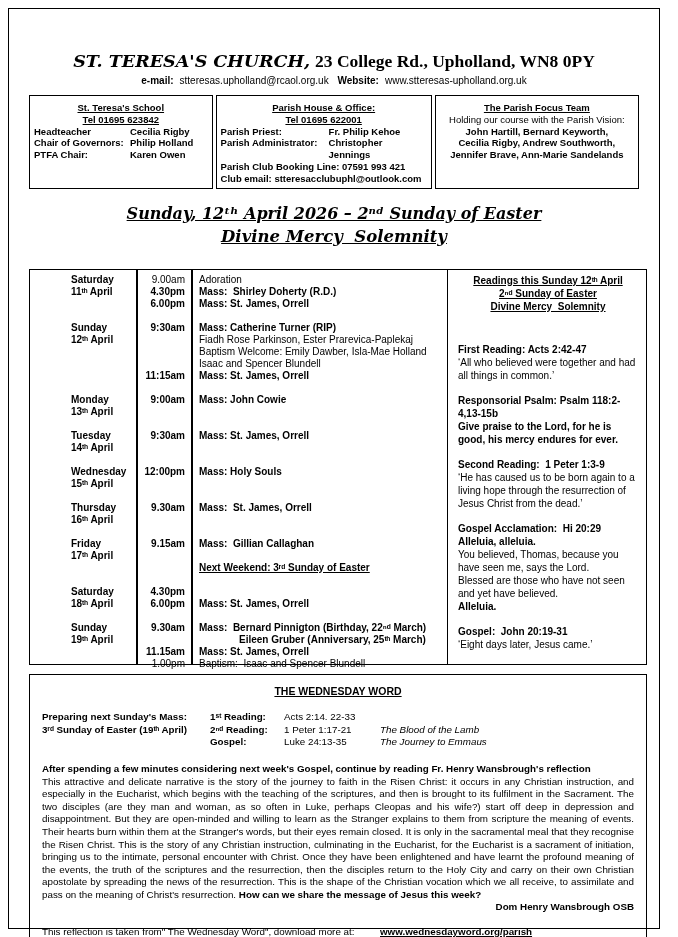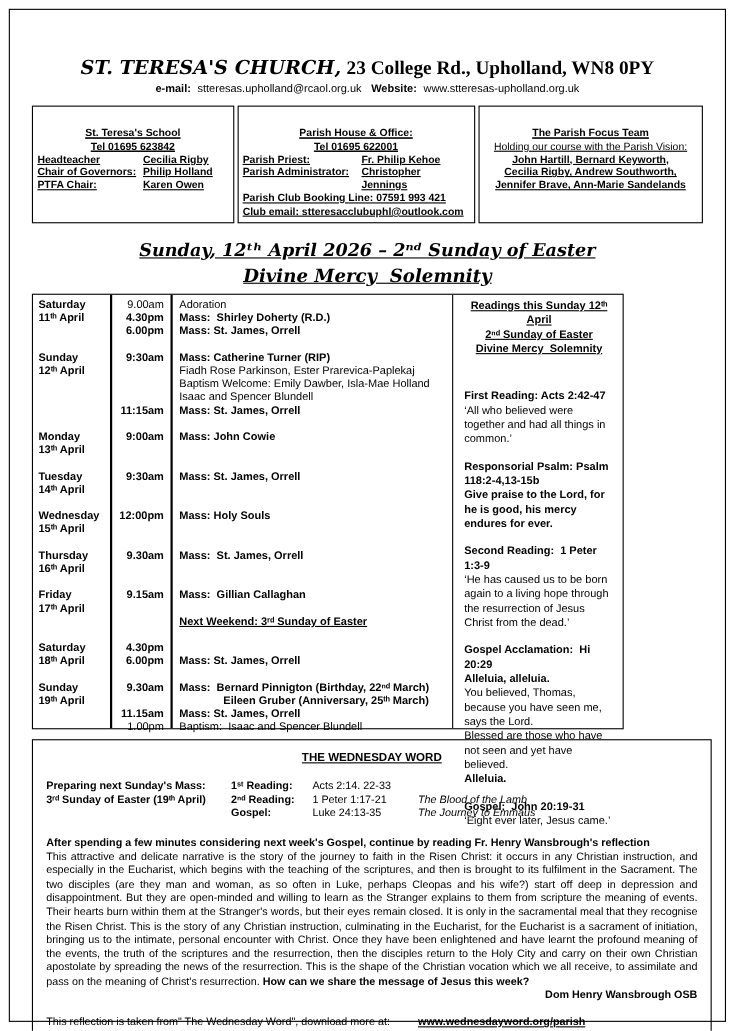--- a/index.html
+++ b/index.html
@@ -12,37 +12,37 @@
   
   .church-title{text-align:center;font-size:17.5px;line-height:20px;margin-top:14px;}
   .script{font-family:"DejaVu Serif","Liberation Serif",serif;font-style:italic;font-weight:bold;}
   .addr{font-family:"Liberation Serif","DejaVu Serif",serif;font-weight:bold;}
   .contact-line{text-align:center;font-size:10px;margin-top:4px;}
   .contact-line .lbl{font-weight:bold;}
   .contact-line span{margin:0 3px;}
 
   
   .boxes{display:flex;gap:3px;margin-top:9px;}
-  .box{border:1.8px solid #000;box-sizing:border-box;font-size:9.5px;line-height:11.8px;padding:19px 4px 3px 4px;font-weight:bold;text-decoration:underline;}
+  .box{border:1.8px solid #000;box-sizing:border-box;font-size:9.5px;line-height:11.8px;padding:6px 4px 3px 4px;font-weight:bold;}
   .box-school{width:186px;}
   .box-office{width:219px;}
   .box-focus{width:207px;}
   .kv{display:flex;}
   .kv .k{width:96px;flex-shrink:0;}
   .box-office .kv .k{width:108px;}
   .box-focus .sub{font-weight:normal;text-align:center;}
   .box-focus .mem{text-align:center;}
 
   
   .main-title{text-align:center;margin-top:13px;font-family:"DejaVu Serif","Liberation Serif",serif;font-style:italic;font-weight:bold;}
   .main-title .l1{font-size:16px;line-height:24px;}
   .main-title .l2{font-size:16.5px;line-height:22px;}
 
   
-  .main-table{margin-top:5px;border:1.5px solid #000;box-sizing:border-box;width:538px;height:396px;display:flex;font-size:10px;line-height:12px;}
+  .main-table{margin-top:21px;border:1.5px solid #000;box-sizing:border-box;width:618px;height:396px;display:flex;font-size:10px;line-height:12px;padding-left:36px;}
   .schedule-col{width:381px;position:relative;box-sizing:border-box;padding:4px 0 0 0;}
   .vl{position:absolute;top:0;bottom:0;width:1.5px;background:#000;}
   .vl1{left:70px;} .vl2{left:125px;}
   .readings-col{flex:1;border-left:1.5px solid #000;box-sizing:border-box;padding:4px 8px 0 10px;font-size:10px;line-height:13px;}
   .sched-group{display:flex;margin-bottom:12px;min-height:24px;}
   .day-cell{width:70px;box-sizing:border-box;padding-left:5px;font-weight:bold;flex-shrink:0;}
   .rows{flex:1;}
   .sched-row{display:flex;min-height:12px;}
   .time-cell{width:55px;flex-shrink:0;box-sizing:border-box;text-align:right;padding-right:6px;}
   .desc-cell{flex:1;padding-left:8px;}
@@ -301,21 +301,21 @@
         <div class="r-item b gap-sm">Responsorial Psalm: Psalm 118:2-4,13-15b</div>
         <div class="r-item b">Give praise to the Lord, for he is good, his mercy endures for ever.</div>
         <div class="r-item b gap-sm">Second Reading:&nbsp; 1 Peter 1:3-9</div>
         <div class="r-item">‘He has caused us to be born again to a living hope through the resurrection of Jesus Christ from the dead.’</div>
         <div class="r-item b gap-sm">Gospel Acclamation:&nbsp; Hi 20:29</div>
         <div class="r-item b">Alleluia, alleluia.</div>
         <div class="r-item">You believed, Thomas, because you have seen me, says the Lord.</div>
         <div class="r-item">Blessed are those who have not seen and yet have believed.</div>
         <div class="r-item b">Alleluia.</div>
         <div class="r-item b gap-sm">Gospel:&nbsp; John 20:19-31</div>
-        <div class="r-item">‘Eight ever later, Jesus came.’</div>
+        <div class="r-item">‘Eight days later, Jesus came.’</div>
       </div>
   </div>
 
   <div class="ww-box">
     <div class="ww-title b u">THE WEDNESDAY WORD</div>
     <div>
         <div class="prep-row">
           <span class="c1 b">Preparing next Sunday's Mass:</span>
           <span class="c2 b">1ˢᵗ Reading:</span>
           <span class="c3">Acts 2:14. 22-33</span>

